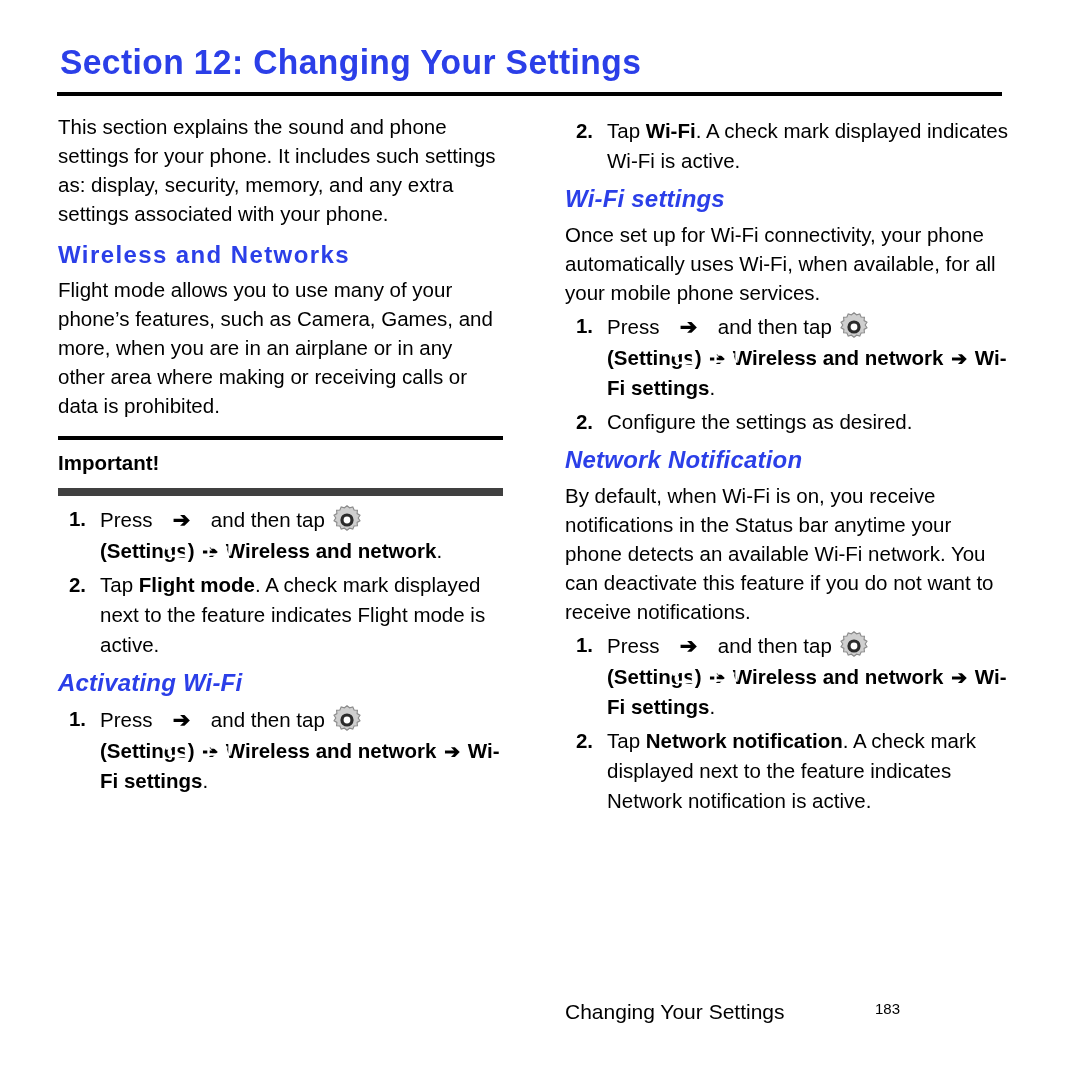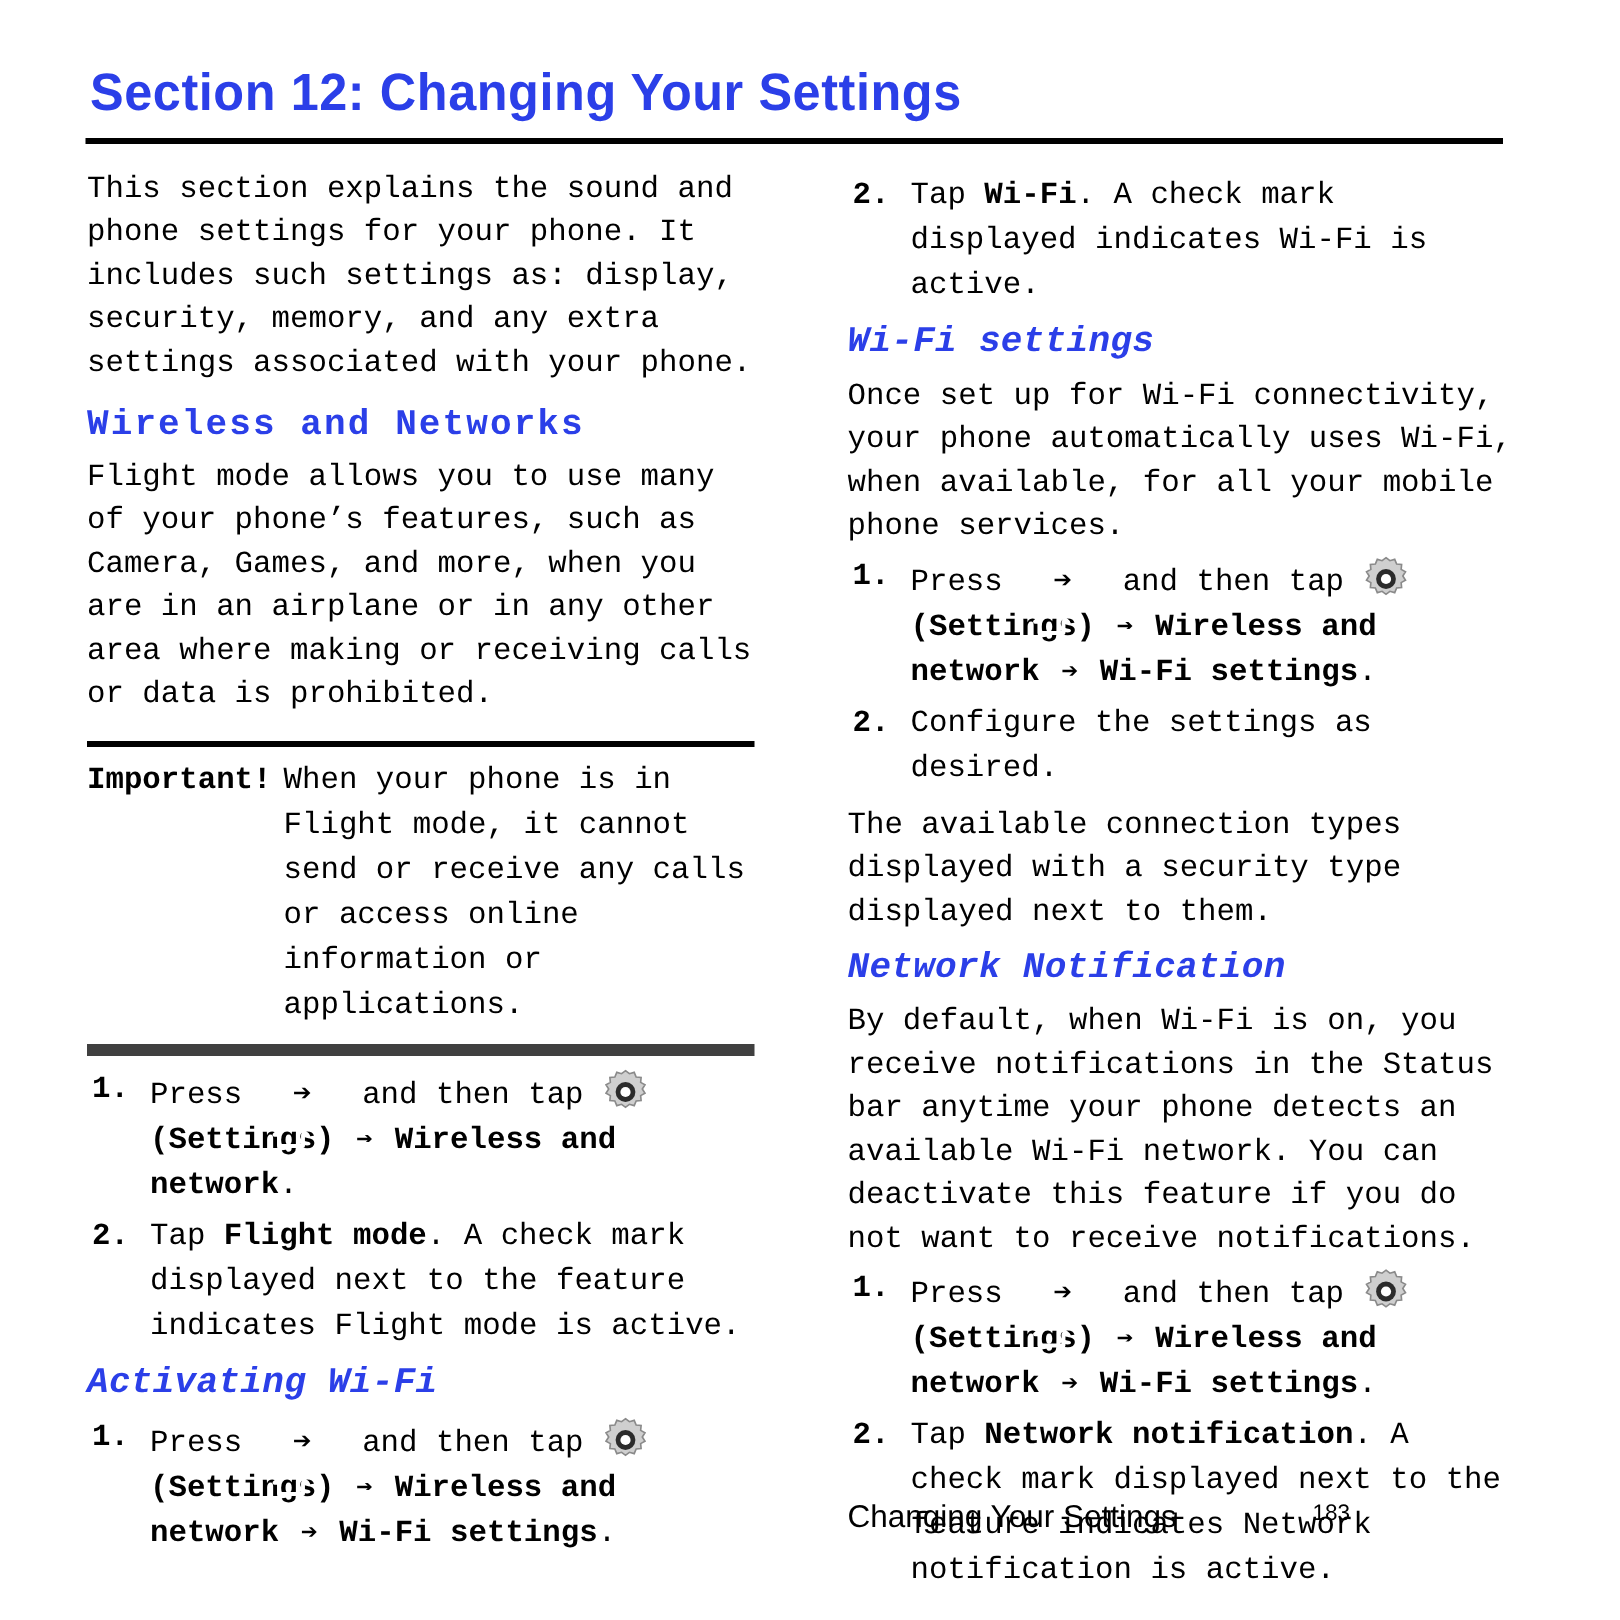--- a/index.html
+++ b/index.html
@@ -45,21 +45,20 @@
     width: 945px;
     height: 4px;
     background: #000;
   }
 
   
   .col {
     position: absolute;
     top: 112px;
     width: 445px;
-    font-family: Liberation Mono, monospace;
   }
   .col-left  { left: 58px;  }
   .col-right { left: 565px; }
 
   p.body {
     margin: 0 0 0 0;
     font-size: 20.5px;
     line-height: 29px;
     color: #000;
   }
@@ -184,21 +183,20 @@
     <p class="body">This section explains the sound and phone settings for your phone. It includes such settings as: display, security, memory, and any extra settings associated with your phone.</p>
 
     <h2 class="h-main">Wireless and Networks</h2>
 
 
     <p class="body">Flight mode allows you to use many of your phone’s features, such as Camera, Games, and more, when you are in an airplane or in any other area where making or receiving calls or data is prohibited.</p>
 
     <div class="callout">
       <div class="callout-inner">
         <span class="callout-label">Important!</span>
-        <span class="callout-text">When your phone is in Flight mode, it cannot send or receive any calls or access online information or applications.</span>
       </div>
     </div>
 
     <div class="step">
       <span class="num">1.</span>
       <span class="txt">
         <span>Press</span>
         <span class="ico">
           <span class="ico-sq">
             <svg width="34" height="28" viewBox="0 0 34 28">
@@ -316,21 +314,20 @@
         <b class="arrow-b">➔</b>
         <b>Wi-Fi settings</b><span>.</span>
       </span>
     </div>
 
     <div class="step">
       <span class="num">2.</span>
       <span class="txt">Configure the settings as desired.</span>
     </div>
 
-    <p class="body" style="margin-top:8px;">The available connection types displayed with a security type displayed next to them.</p>
 
     <h3 class="h-sub">Network Notification</h3>
 
     <p class="body">By default, when Wi-Fi is on, you receive notifications in the Status bar anytime your phone detects an available Wi-Fi network. You can deactivate this feature if you do not want to receive notifications.</p>
 
     <div class="step">
       <span class="num">1.</span>
       <span class="txt">
         <span>Press</span>
         <span class="ico">

